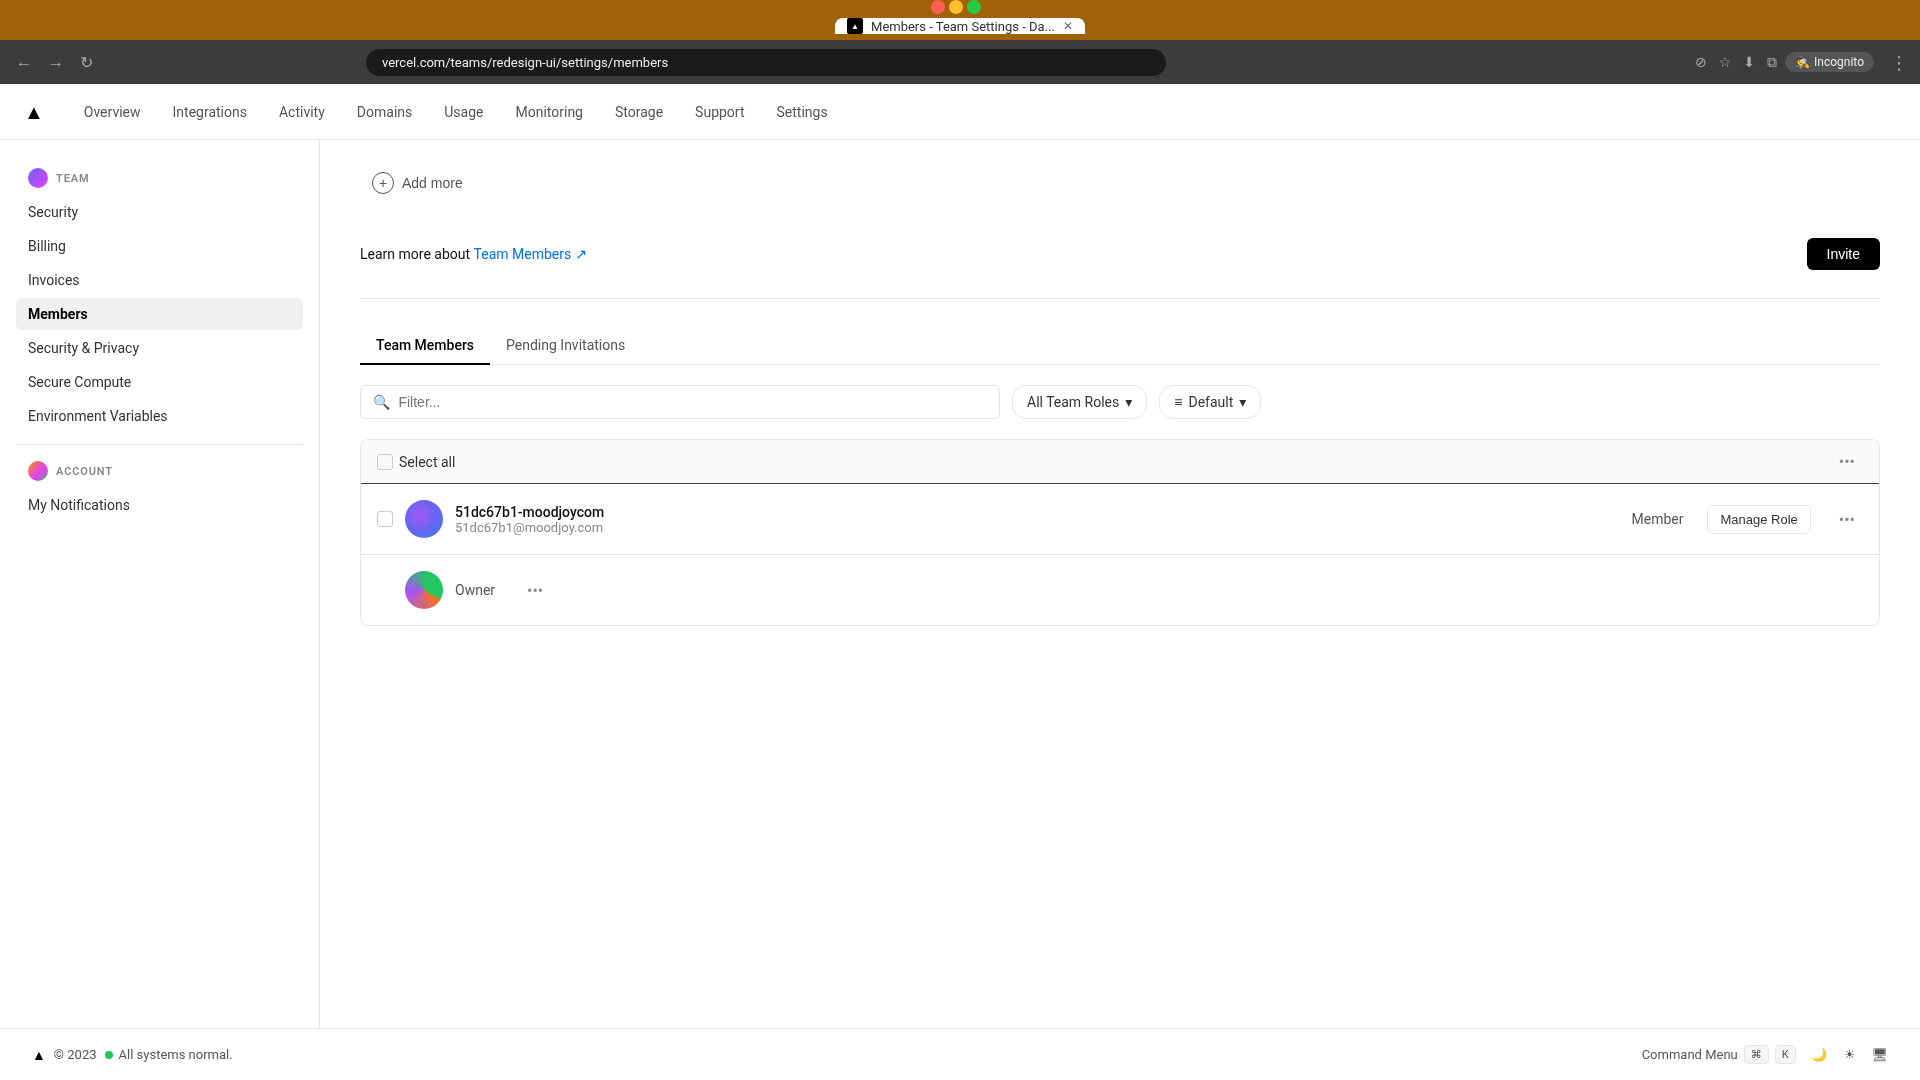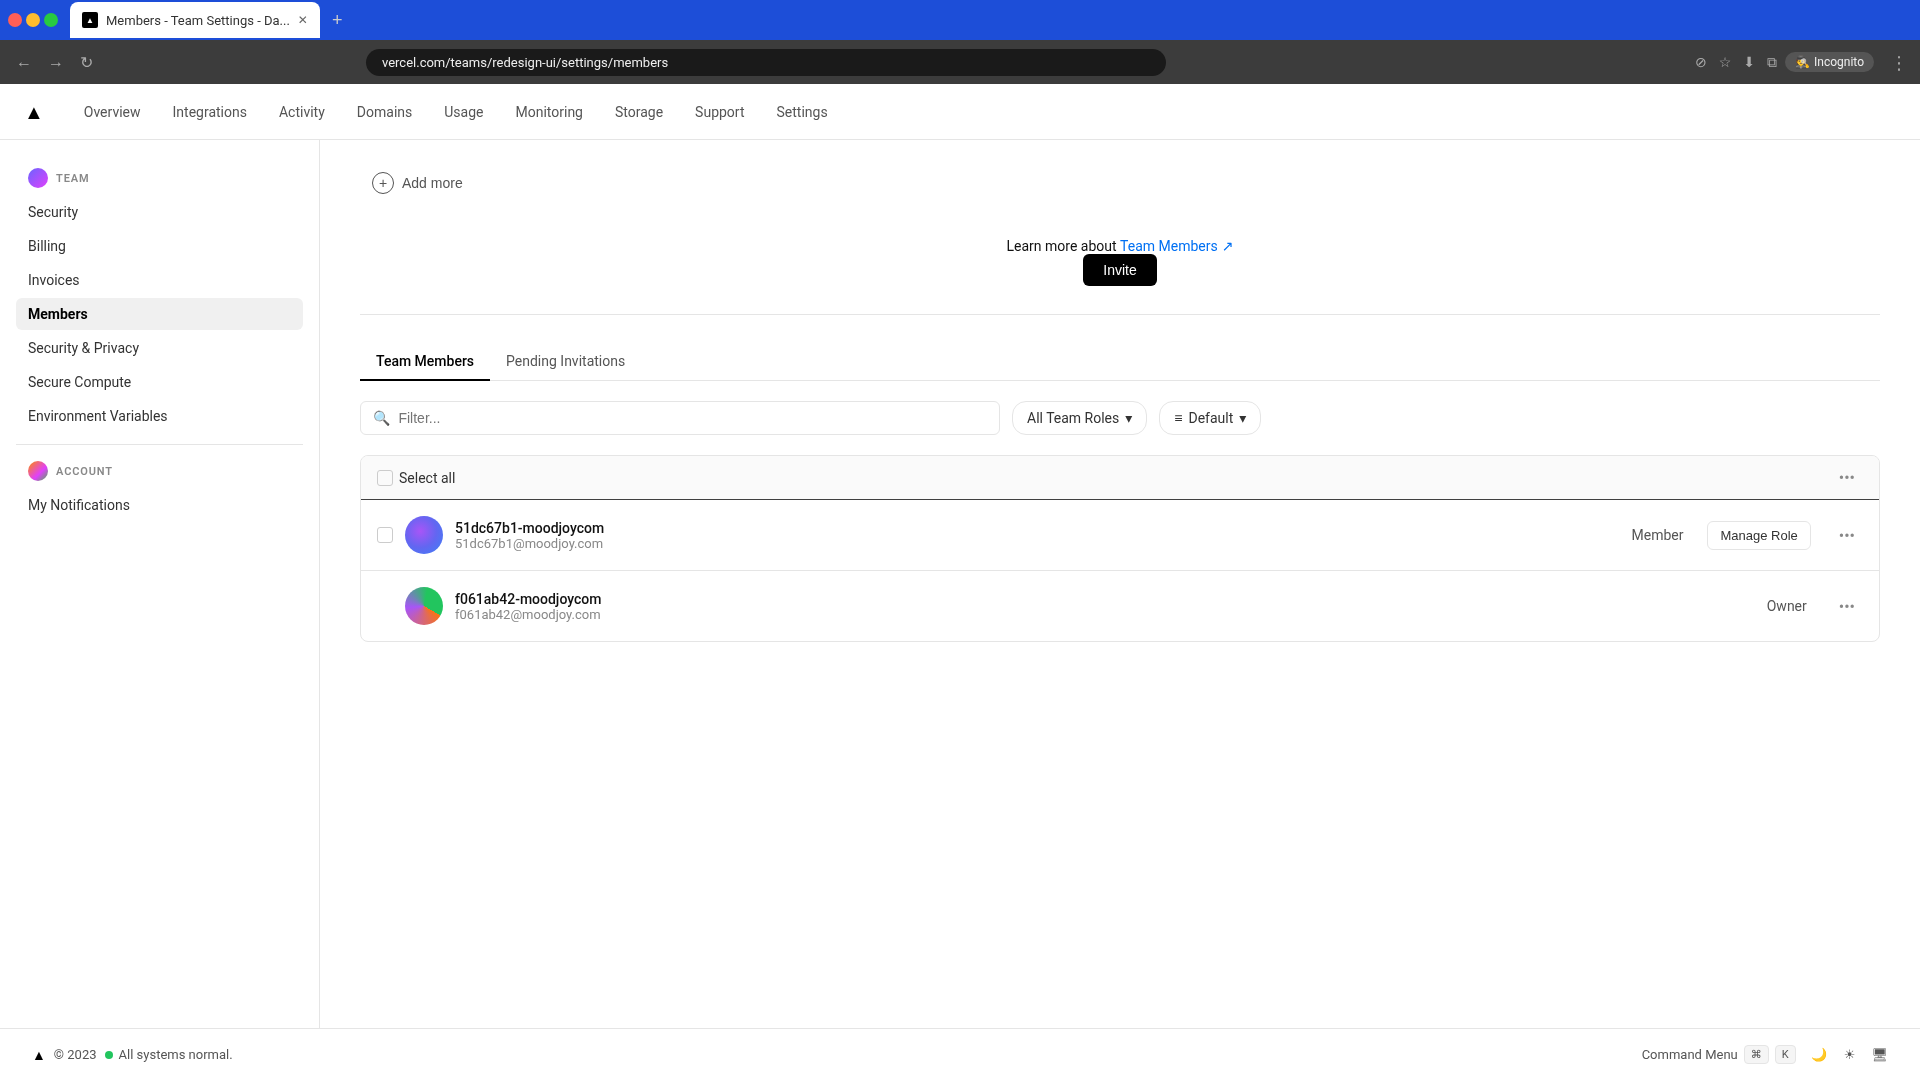--- a/index.html
+++ b/index.html
@@ -1,20 +1,20 @@
 <!DOCTYPE html>
 <html><head>
   <meta charset="utf-8">
   <style>
     * { margin: 0; padding: 0; box-sizing: border-box; }
     body { font-family: -apple-system, BlinkMacSystemFont, 'Segoe UI', Roboto, sans-serif; background: #fff; color: #111; font-size: 14px; }
 
     
     .browser-chrome { background: #2d2d2d; width: 1920px; height: 1080px; display: flex; flex-direction: column; }
-    .tab-bar { background: #1d4ed8; display: flex; align-items: center; height: 40px; padding: 0 8px; gap: 4px; }
+    .tab-bar { background: #a16207; display: flex; align-items: center; height: 40px; padding: 0 8px; gap: 4px; flex-direction: column; }
     .tab-favicon { width: 16px; height: 16px; background: #000; border-radius: 2px; display: flex; align-items: center; justify-content: center; }
     .tab-favicon::after { content: '▲'; color: white; font-size: 8px; }
     .tab { background: #fff; border-radius: 8px 8px 0 0; display: flex; align-items: center; padding: 0 12px; height: 36px; gap: 8px; min-width: 220px; font-size: 13px; color: #333; }
     .tab-close { color: #666; cursor: pointer; font-size: 12px; margin-left: auto; }
     .tab-new { background: transparent; border: none; color: #ccc; font-size: 18px; cursor: pointer; padding: 4px 8px; }
     .win-btn { width: 14px; height: 14px; border-radius: 50%; cursor: pointer; }
     .win-min { background: #ffbd2e; }
     .win-max { background: #28ca41; }
     .win-close { background: #ff5f56; }
 
@@ -45,21 +45,21 @@
     .sidebar-divider { height: 1px; background: #e5e5e5; margin: 12px 0; }
 
     
     .content { flex: 1; padding: 0 40px; overflow-y: auto; }
 
     
     .add-more-section { padding: 24px 0 16px; }
     .add-more-btn { display: flex; align-items: center; gap: 8px; color: #555; background: none; border: none; font-size: 14px; cursor: pointer; padding: 8px 12px; border-radius: 6px; }
     .plus-circle { width: 22px; height: 22px; border-radius: 50%; border: 1.5px solid #555; display: flex; align-items: center; justify-content: center; font-size: 14px; color: #555; }
 
-    .learn-more-bar { display: flex; align-items: center; justify-content: space-between; padding: 20px 0 28px; border-bottom: 1px solid #e5e5e5; flex-direction: column; }
+    .learn-more-bar { display: flex; align-items: center; justify-content: space-between; padding: 20px 0 28px; border-bottom: 1px solid #e5e5e5; }
     .learn-more-link { color: #0070f3; text-decoration: none; display: inline-flex; align-items: center; gap: 4px; }
     .invite-btn { background: #000; color: #fff; border: none; border-radius: 6px; padding: 8px 20px; font-size: 14px; cursor: pointer; font-weight: 500; }
 
     
     .tabs-row { display: flex; gap: 0; border-bottom: 1px solid #e5e5e5; margin-top: 28px; }
     .tab-item { padding: 10px 16px; font-size: 14px; color: #555; cursor: pointer; border-bottom: 2px solid transparent; margin-bottom: -1px; }
     .tab-item.active { color: #000; border-bottom: 2px solid #000; font-weight: 500; }
 
     
     .filter-row { display: flex; gap: 12px; margin: 20px 0; align-items: center; }
@@ -250,24 +250,20 @@
               <div class="member-name">51dc67b1-moodjoycom</div>
               <div class="member-email">51dc67b1@moodjoy.com</div>
             </div>
             <span class="member-role-text">Member</span>
             <button class="manage-role-btn">Manage Role</button>
             <span class="three-dots">•••</span>
           </div>
 
           <div class="member-row">
             <div class="member-avatar-green" style="margin-left:28px;"></div>
-            <div class="member-info">
-              <div class="member-name">f061ab42-moodjoycom</div>
-              <div class="member-email">f061ab42@moodjoy.com</div>
-            </div>
             <span class="member-role-text">Owner</span>
             <span class="three-dots">•••</span>
           </div>
         </div>
       </main>
     </div>
 
     <footer class="footer">
       <div class="footer-left">
         <span class="footer-logo">▲</span>

